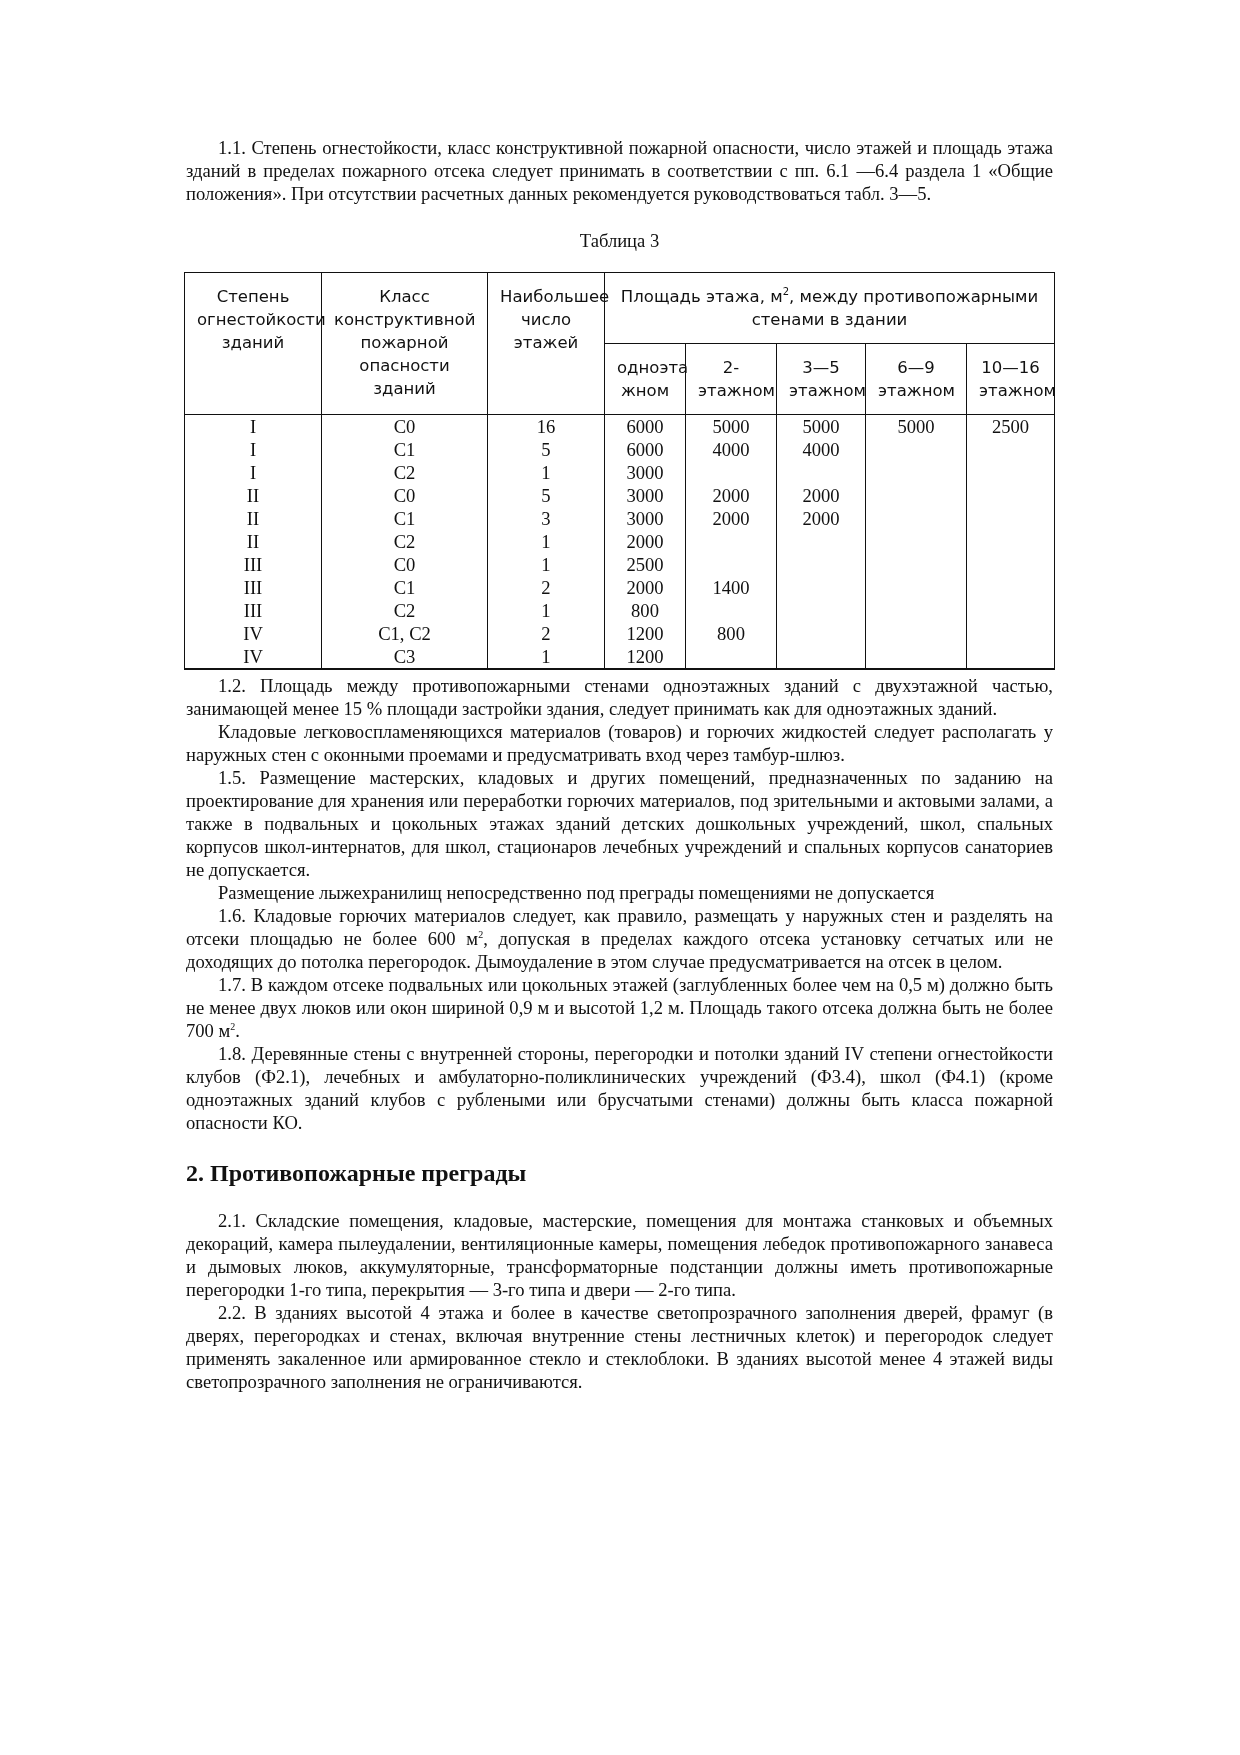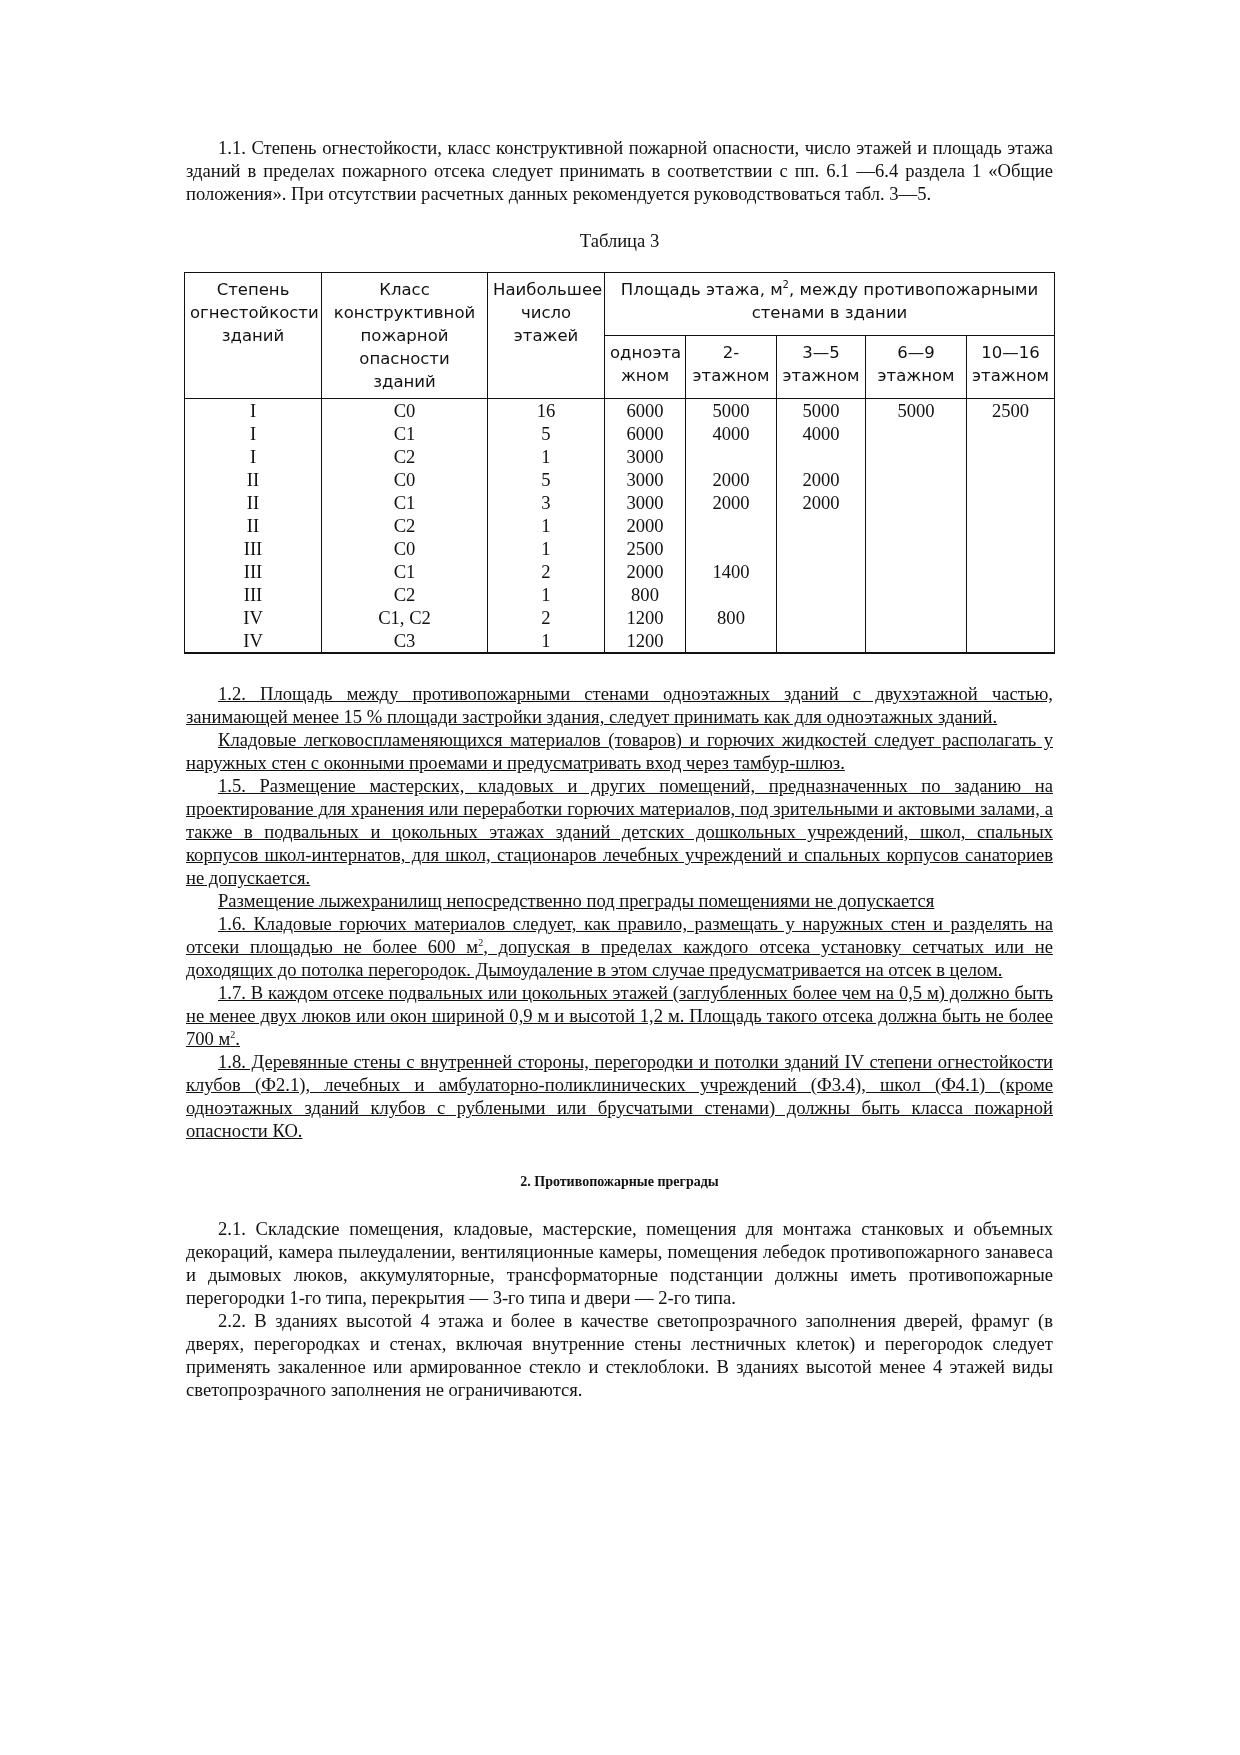--- a/index.html
+++ b/index.html
@@ -4,26 +4,26 @@
   <style>
     html, body { margin: 0; padding: 0; background: #ffffff; }
     body { width: 1240px; height: 1755px; position: relative; color: #111; }
     .page { position: absolute; left: 186px; top: 136px; width: 867px;
       font-family: "Liberation Serif", serif; font-size: 18.6px; line-height: 23px; }
     p { margin: 0; text-align: justify; text-indent: 32px; }
     .table-caption { text-align: center; margin-top: 24px; text-indent: 0; }
     table { border-collapse: collapse; margin-top: 20px; margin-left: -2px; width: 870px; table-layout: fixed;
       font-family: "Liberation Serif", serif; font-size: 18.6px; }
     th { border: 1.5px solid #111; font-weight: normal; text-align: center; vertical-align: top;
-      font-family: "DejaVu Sans", sans-serif; font-size: 16.5px; line-height: 23px; padding: 5px; }
+      font-family: "DejaVu Sans", sans-serif; font-size: 16.5px; line-height: 23px; padding: 12px; }
     td { border-left: 1.5px solid #111; border-right: 1.5px solid #111; text-align: center; padding: 0; line-height: 23px; height: 23px; }
     tbody tr:last-child td { border-bottom: 2px solid #111; }
     sup { font-size: 10px; vertical-align: 7px; line-height: 0; }
-    .after-table { margin-top: 28px; text-decoration: underline; }
-    h2 { font-family: "Liberation Serif", serif; font-weight: bold; font-size: 14px; text-align: center; margin: 28px 0 24px 0; }
+    .after-table { margin-top: 4px; }
+    h2 { font-family: "Liberation Serif", serif; font-weight: bold; font-size: 24px; text-align: left; margin: 28px 0 24px 0; }
   </style>
 </head>
 <body>
 
 <div class="page">
   <p>1.1. Степень огнестойкости, класс конструктивной пожарной опасности, число этажей и площадь этажа зданий в пределах пожарного отсека следует принимать в соответствии с пп. 6.1 —6.4 раздела 1 «Общие положения». При отсутствии расчетных данных рекомендуется руководствоваться табл. 3—5.</p>
   <p class="table-caption">Таблица 3</p>
 
   <table>
     <colgroup>

